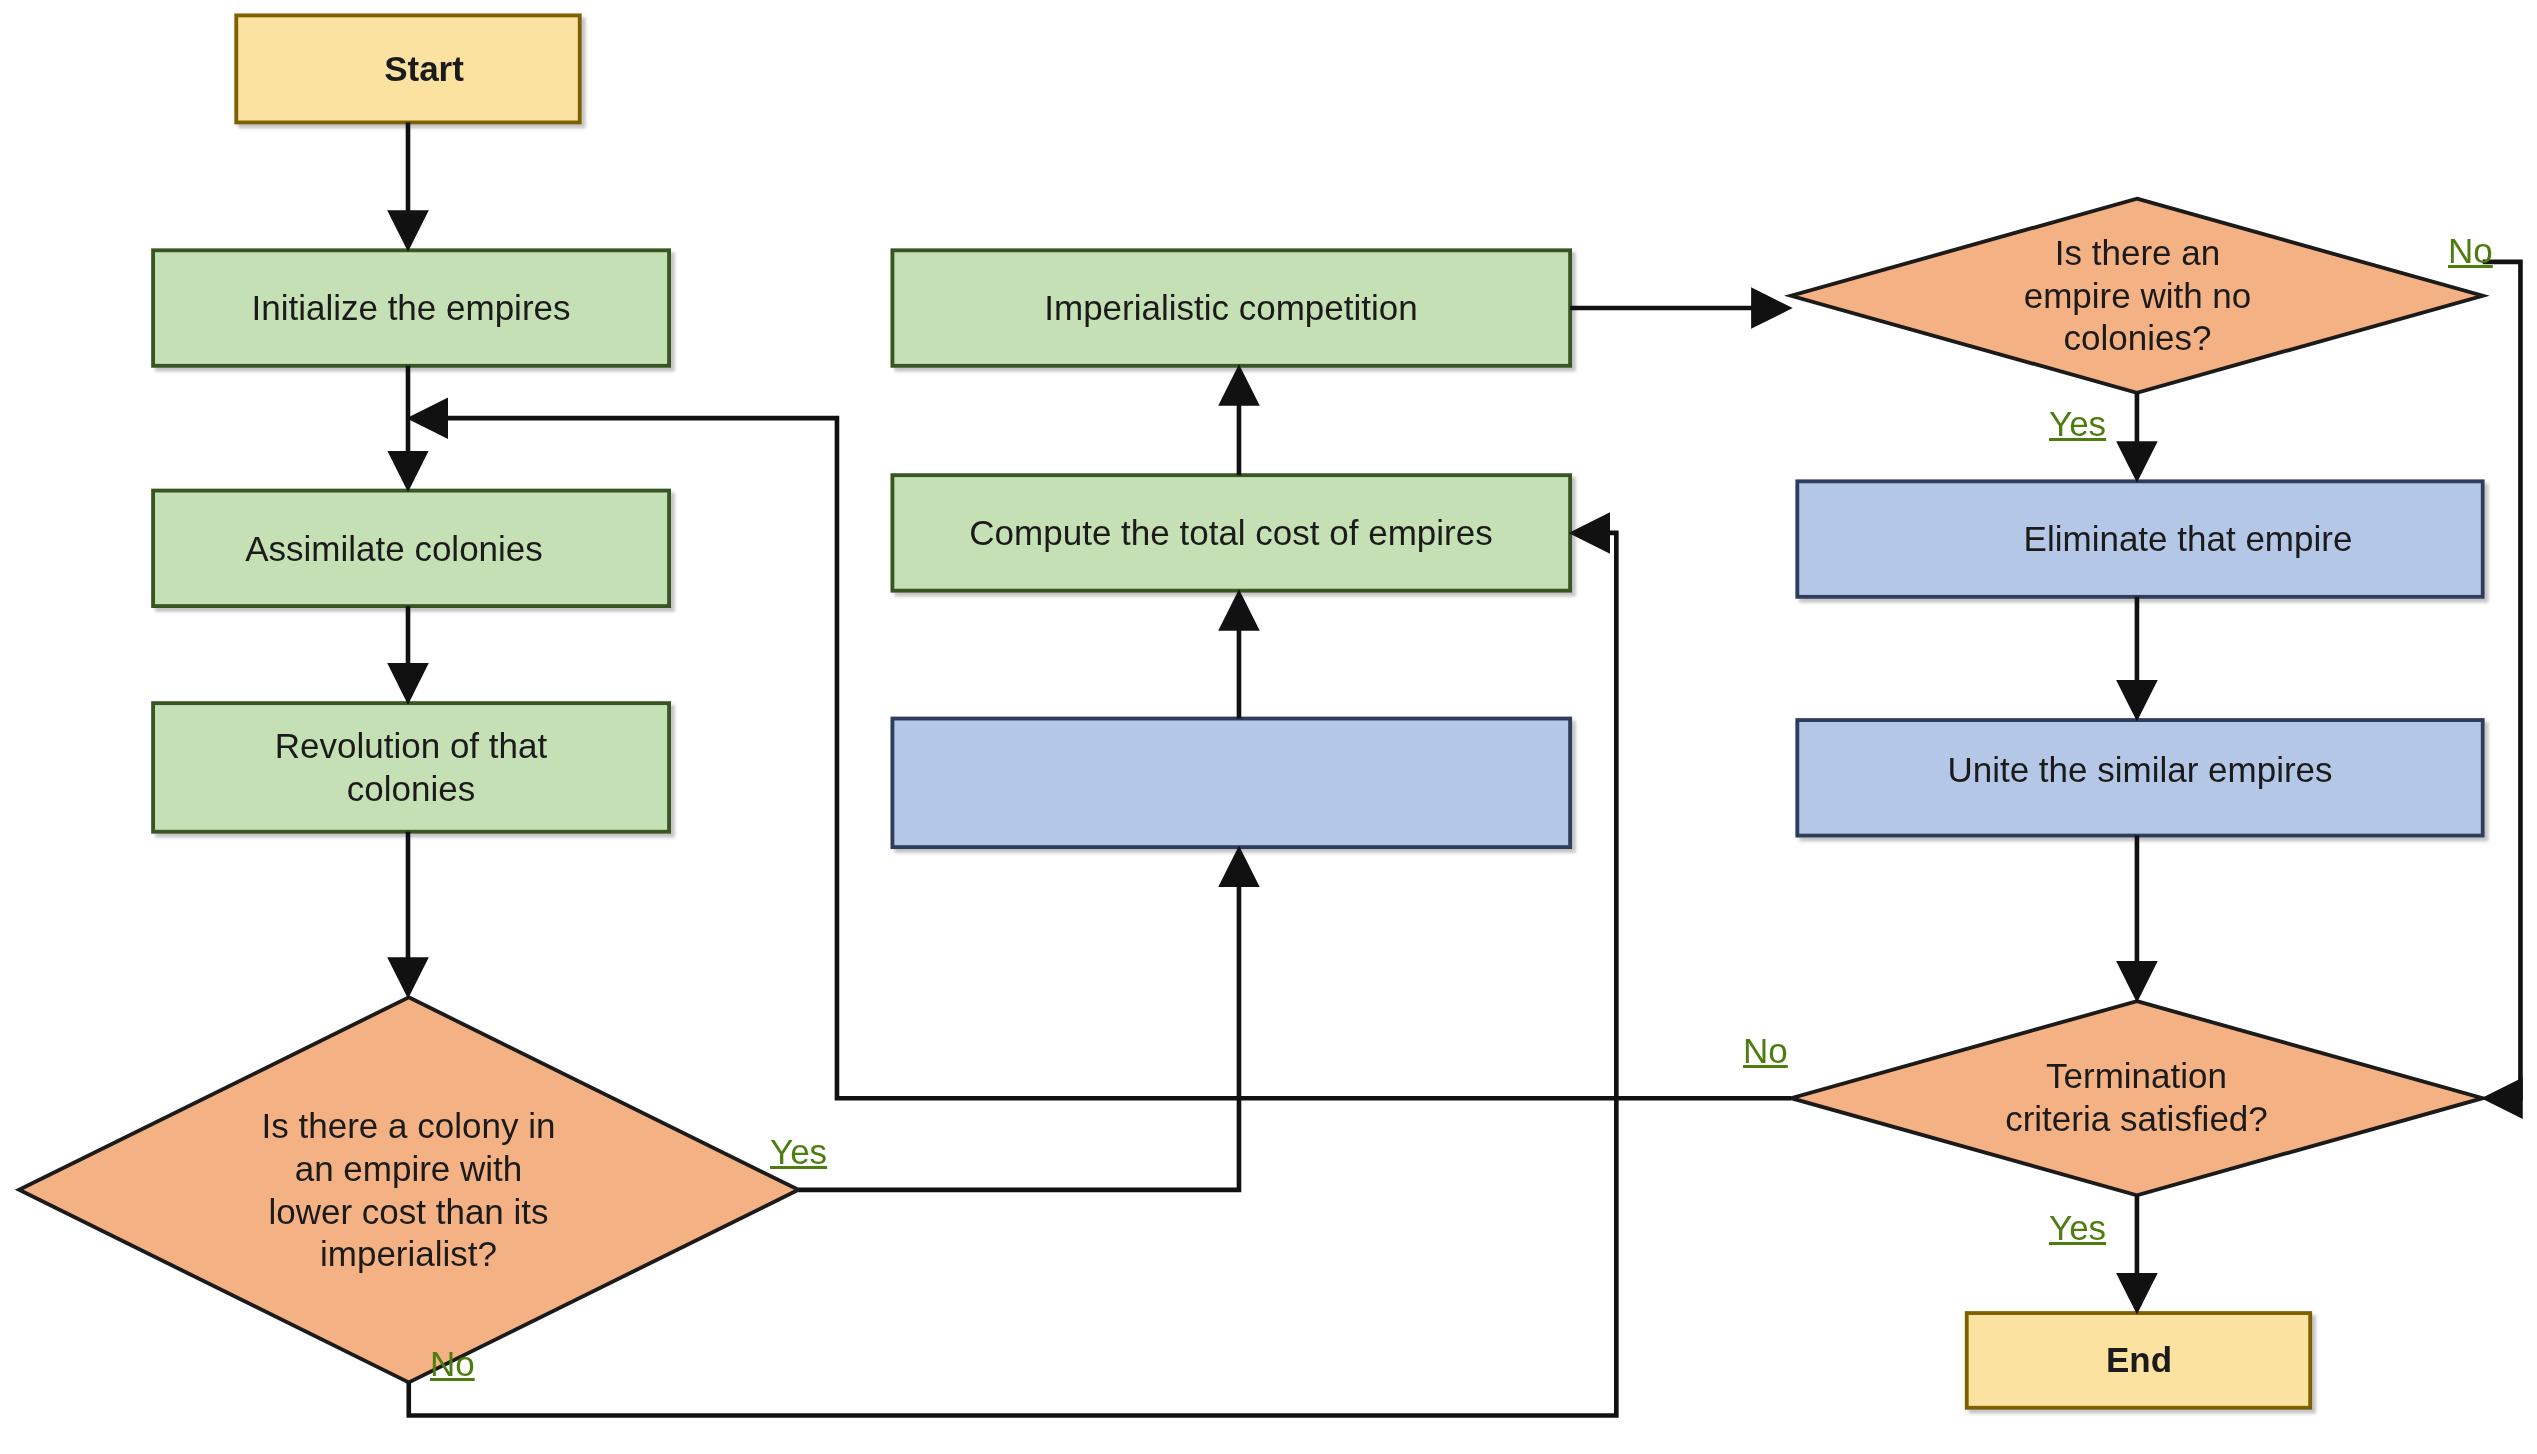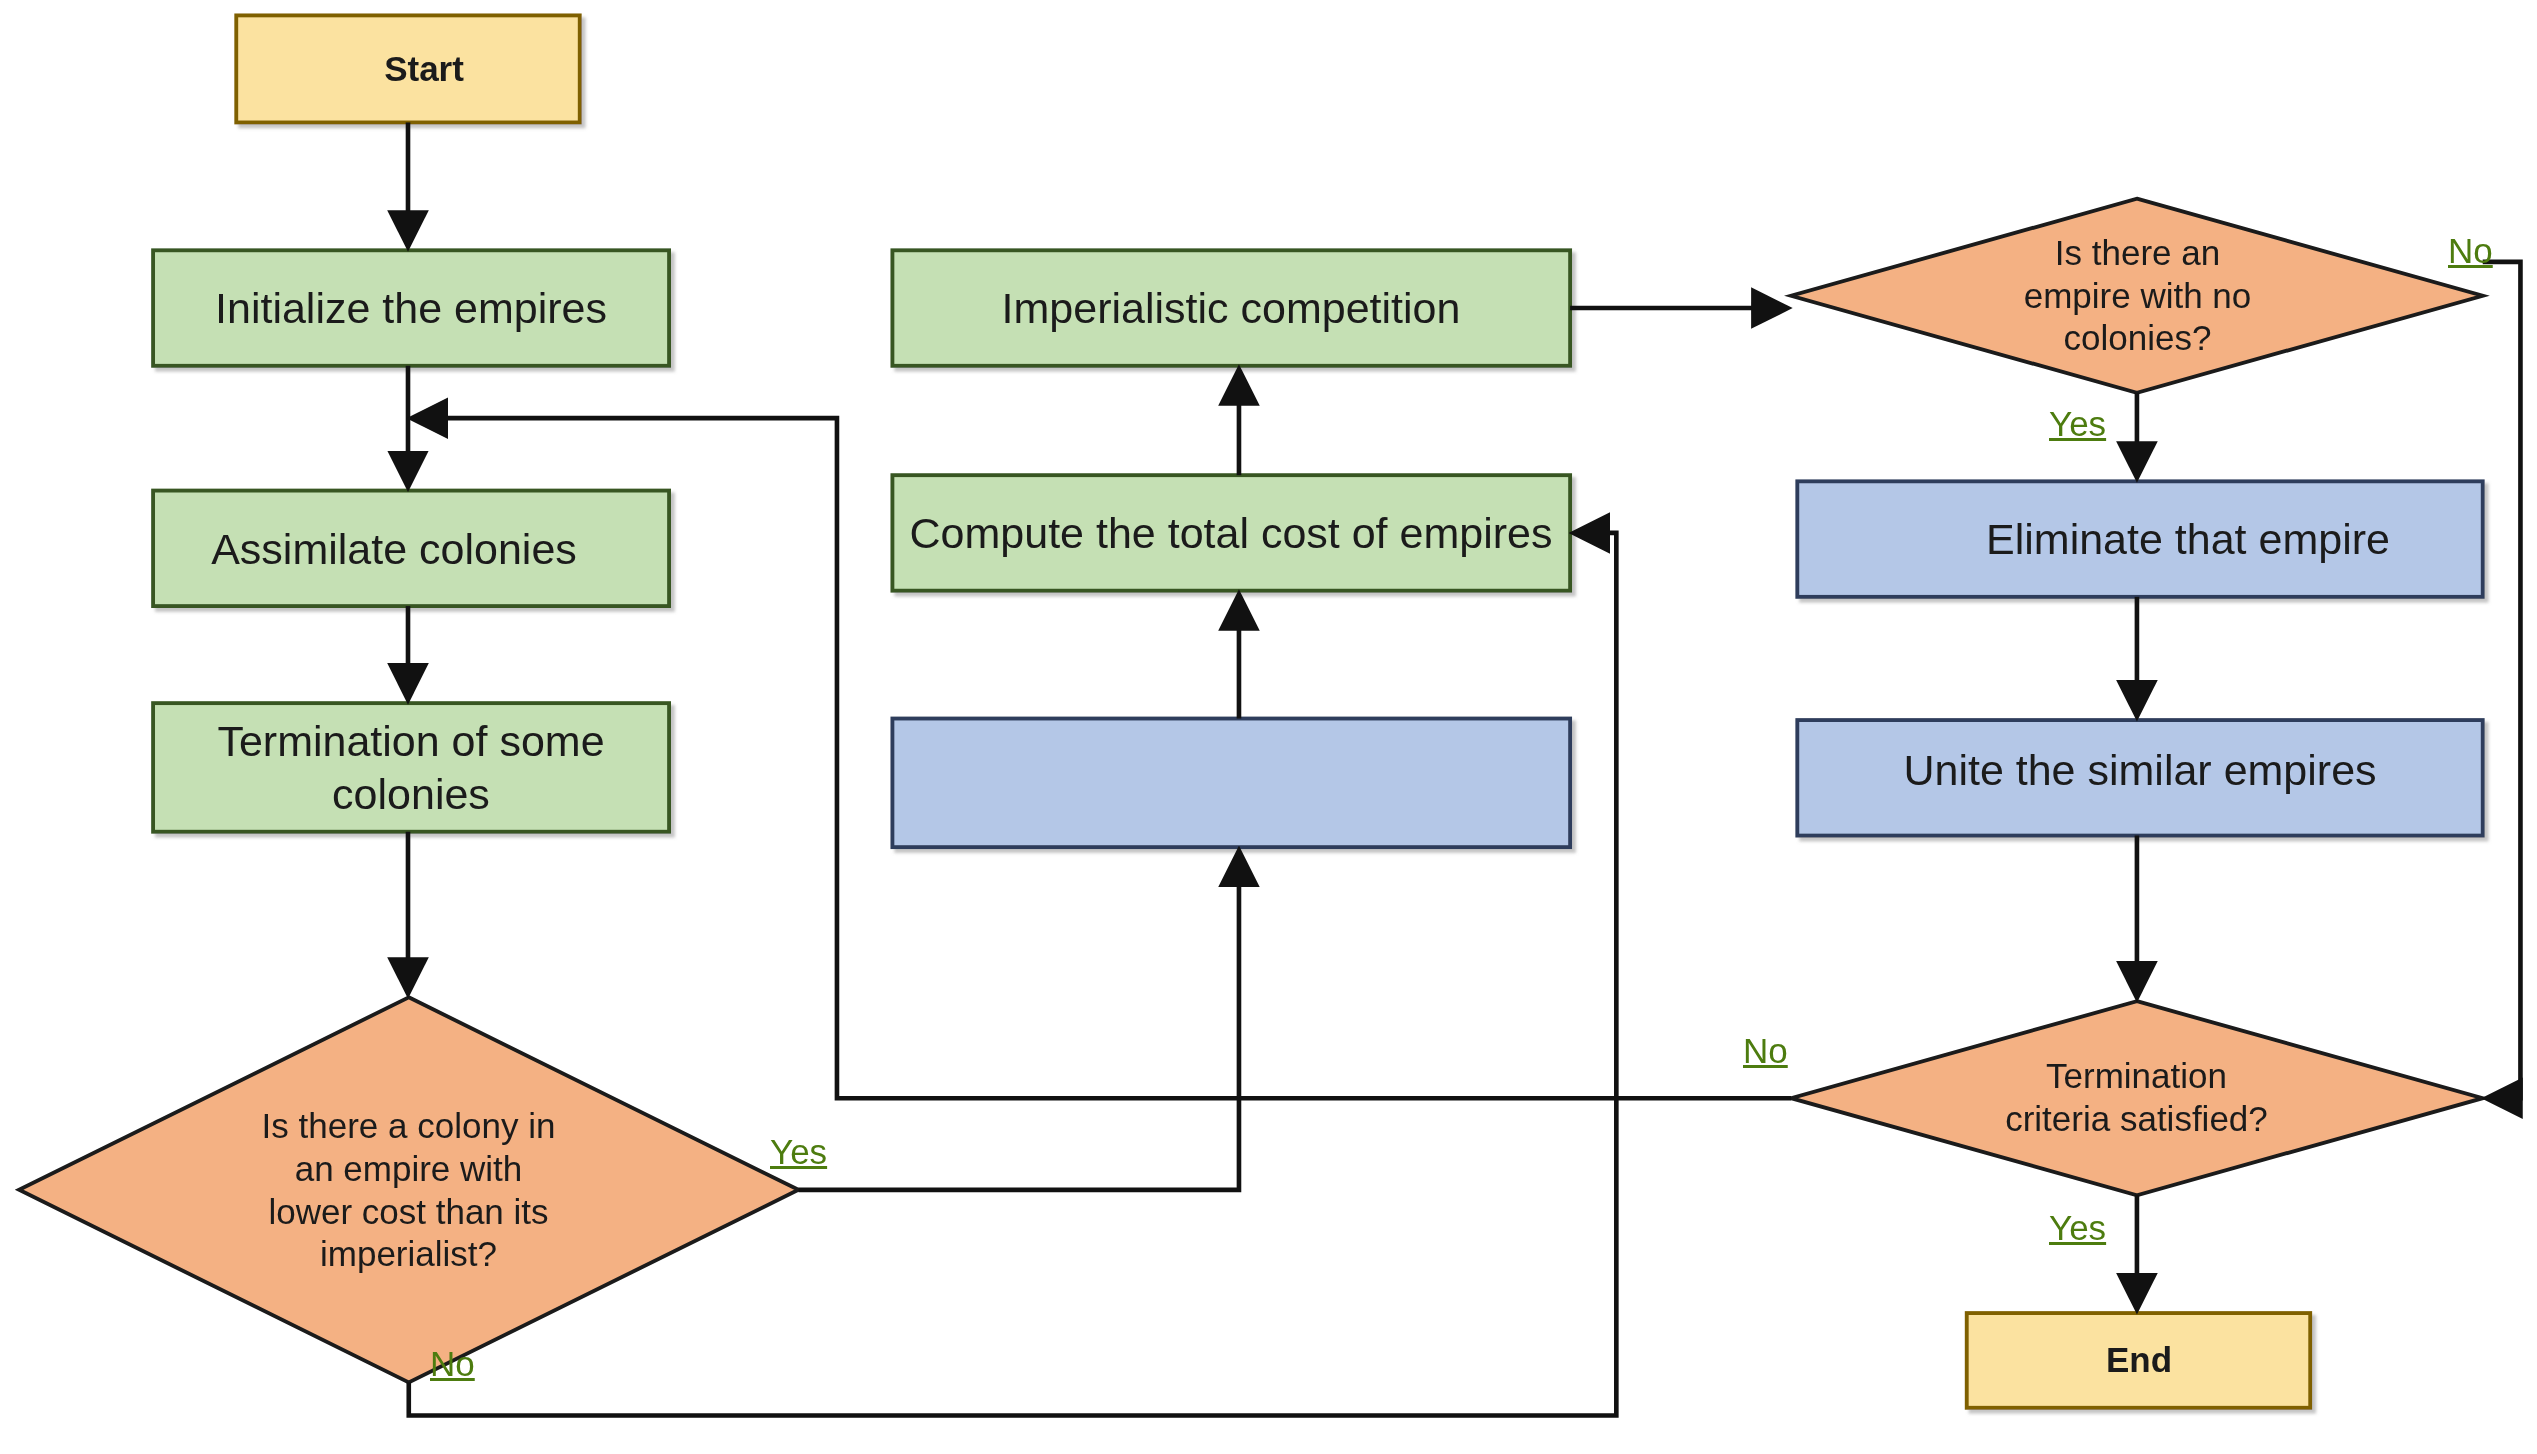--- a/index.html
+++ b/index.html
@@ -28,21 +28,21 @@
     position: absolute;
     display: flex;
     align-items: center;
     justify-content: center;
     text-align: center;
     color: #1b1b1b;
     line-height: 1.22;
     pointer-events: none;
     white-space: pre-line;
   }
-  .proc-label   { font-size: 43px; }
+  .proc-label   { font-size: 35px; }
   .term-label   { font-size: 35px; font-weight: bold; }
   .dec-label    { font-size: 35px; }
   .edge-label {
     position: absolute;
     font-size: 35px;
     color: #4d7c0f;
     white-space: nowrap;
     text-decoration: underline;
   }
 </style>
@@ -117,21 +117,21 @@
 
     <path d="M 2774 1552 L 2774 1698" stroke="#111111" stroke-width="6" fill="none" marker-end="url(#arrow)"></path>
   </svg>
 
   <div class="node-label term-label" style="left:236px; top:15.4px; width:344px; height:107px;padding-left:16px;">Start</div>
 
   <div class="node-label proc-label" style="left:153px; top:250px; width:516px; height:116px;">Initialize the empires</div>
 
   <div class="node-label proc-label" style="left:136px; top:491px; width:516px; height:116px;">Assimilate colonies</div>
 
-  <div class="node-label proc-label" style="left:153px; top:703px; width:516px; height:129px;">Termination of some
+  <div class="node-label proc-label" style="left:153px; top:703px; width:516px; height:129px;">Revolution of that
 colonies</div>
 
   <div class="node-label dec-label" style="left:116px; top:998px; width:585px; height:385px;">Is there a colony in
 an empire with
 lower cost than its
 imperialist?</div>
 
   <div class="node-label proc-label" style="left:892px; top:475px; width:678px; height:116px;">Compute the total cost of empires</div>
 
 

